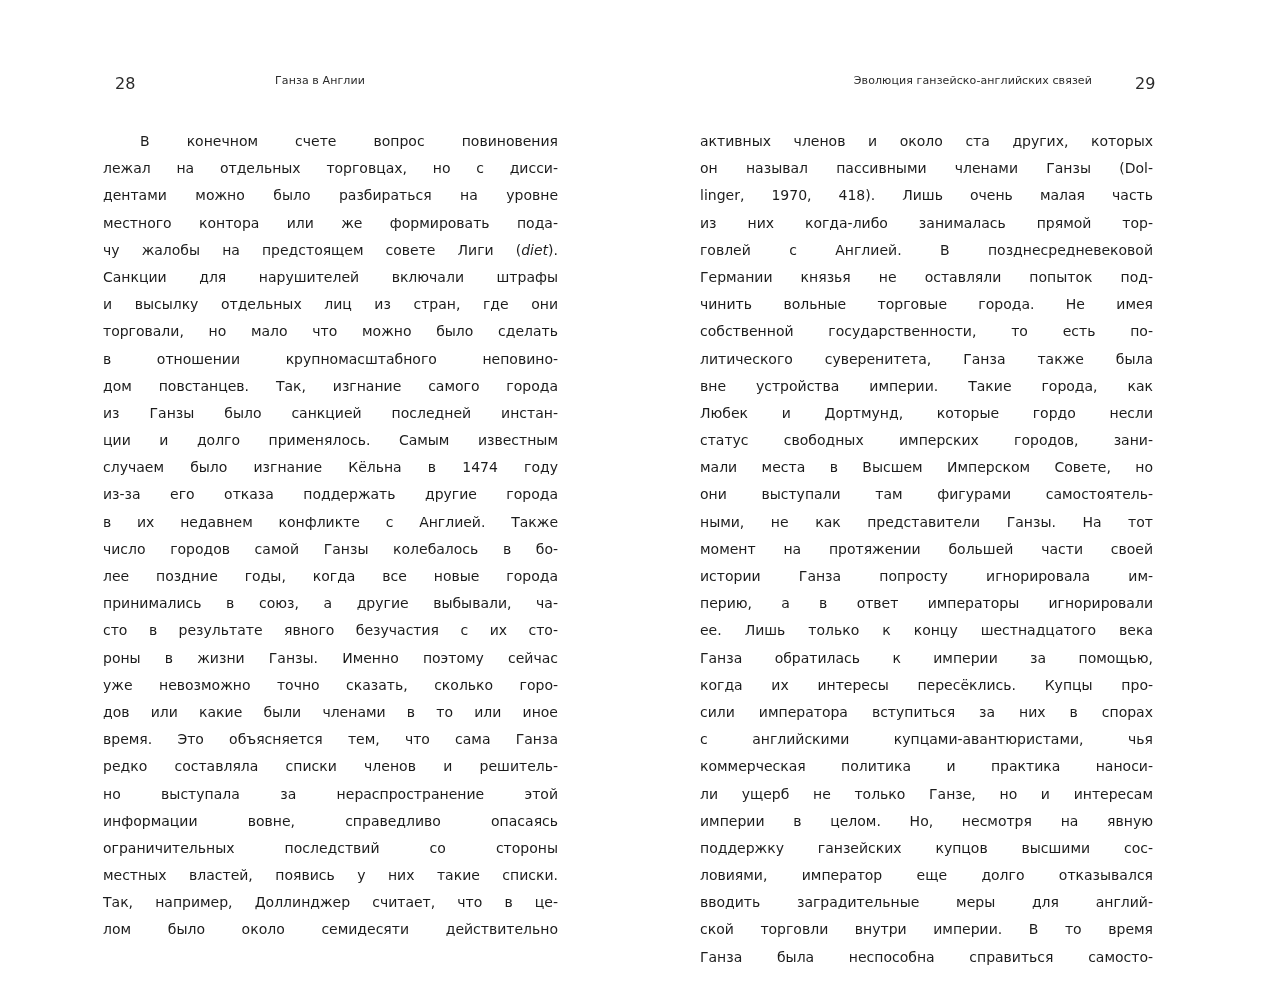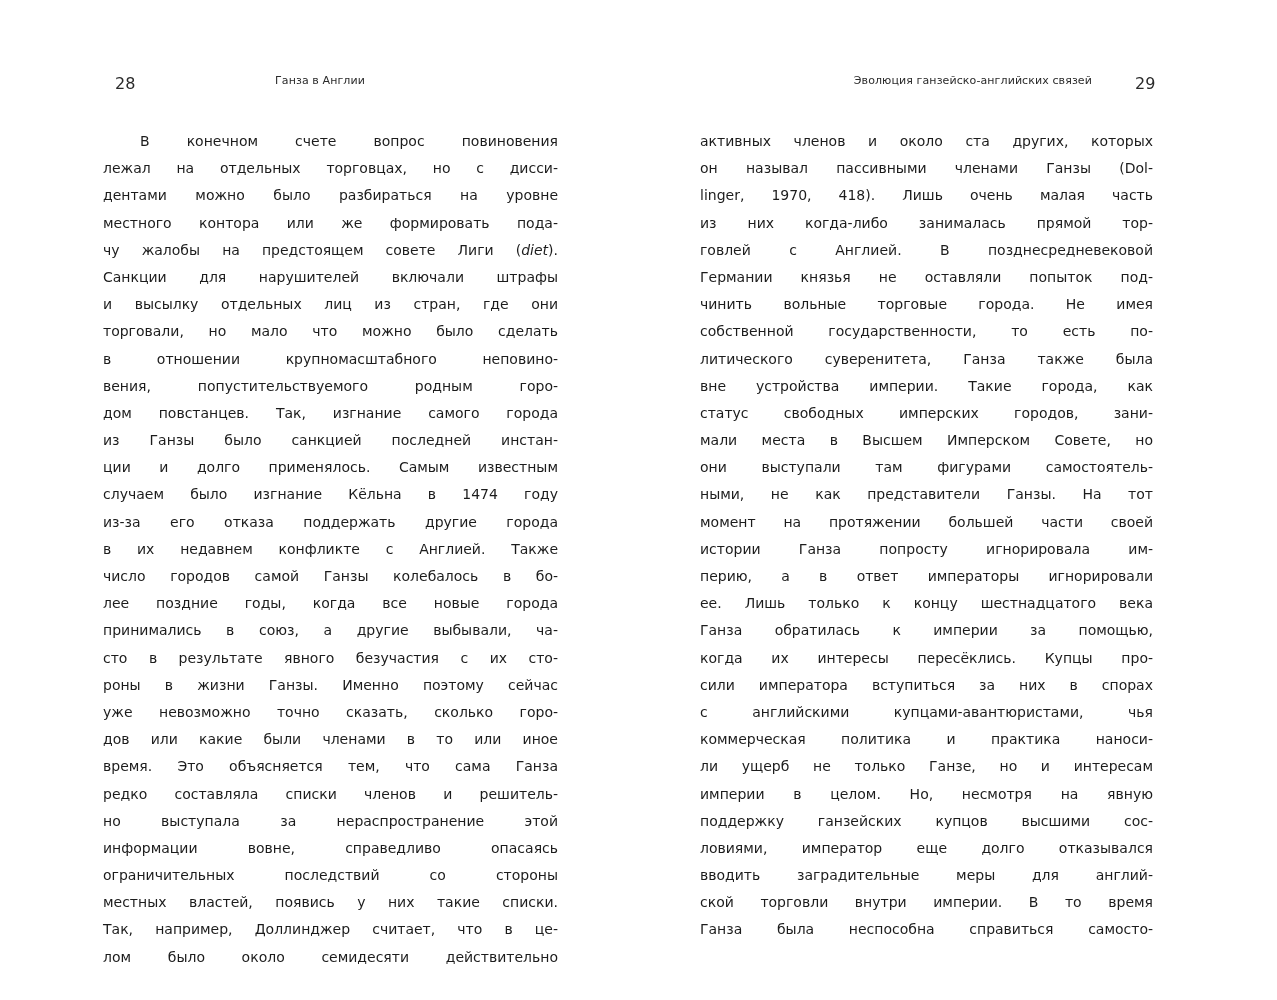--- a/index.html
+++ b/index.html
@@ -41,21 +41,20 @@
   <div class="text-block">
     <span class="line indent">В конечном счете вопрос повиновения</span>
     <span class="line">лежал на отдельных торговцах, но с дисси-</span>
     <span class="line">дентами можно было разбираться на уровне</span>
     <span class="line">местного контора или же формировать пода-</span>
     <span class="line"><span>чу жалобы на предстоящем совете Лиги (</span><em>diet</em><span>).</span></span>
     <span class="line">Санкции для нарушителей включали штрафы</span>
     <span class="line">и высылку отдельных лиц из стран, где они</span>
     <span class="line">торговали, но мало что можно было сделать</span>
     <span class="line">в отношении крупномасштабного неповино-</span>
-    <span class="line">вения, попустительствуемого родным горо-</span>
     <span class="line">дом повстанцев. Так, изгнание самого города</span>
     <span class="line">из Ганзы было санкцией последней инстан-</span>
     <span class="line">ции и долго применялось. Самым известным</span>
     <span class="line">случаем было изгнание Кёльна в 1474 году</span>
     <span class="line">из-за его отказа поддержать другие города</span>
     <span class="line">в их недавнем конфликте с Англией. Также</span>
     <span class="line">число городов самой Ганзы колебалось в бо-</span>
     <span class="line">лее поздние годы, когда все новые города</span>
     <span class="line">принимались в союз, а другие выбывали, ча-</span>
     <span class="line">сто в результате явного безучастия с их сто-</span>
@@ -80,20 +79,21 @@
     <span class="line">активных членов и около ста других, которых</span>
     <span class="line">он называл пассивными членами Ганзы (Dol-</span>
     <span class="line">linger, 1970, 418). Лишь очень малая часть</span>
     <span class="line">из них когда-либо занималась прямой тор-</span>
     <span class="line">говлей с Англией. В позднесредневековой</span>
     <span class="line">Германии князья не оставляли попыток под-</span>
     <span class="line">чинить вольные торговые города. Не имея</span>
     <span class="line">собственной государственности, то есть по-</span>
     <span class="line">литического суверенитета, Ганза также была</span>
     <span class="line">вне устройства империи. Такие города, как</span>
+    <span class="line">Любек и Дортмунд, которые гордо несли</span>
     <span class="line">статус свободных имперских городов, зани-</span>
     <span class="line">мали места в Высшем Имперском Совете, но</span>
     <span class="line">они выступали там фигурами самостоятель-</span>
     <span class="line">ными, не как представители Ганзы. На тот</span>
     <span class="line">момент на протяжении большей части своей</span>
     <span class="line">истории Ганза попросту игнорировала им-</span>
     <span class="line">перию, а в ответ императоры игнорировали</span>
     <span class="line">ее. Лишь только к концу шестнадцатого века</span>
     <span class="line">Ганза обратилась к империи за помощью,</span>
     <span class="line">когда их интересы пересёклись. Купцы про-</span>

